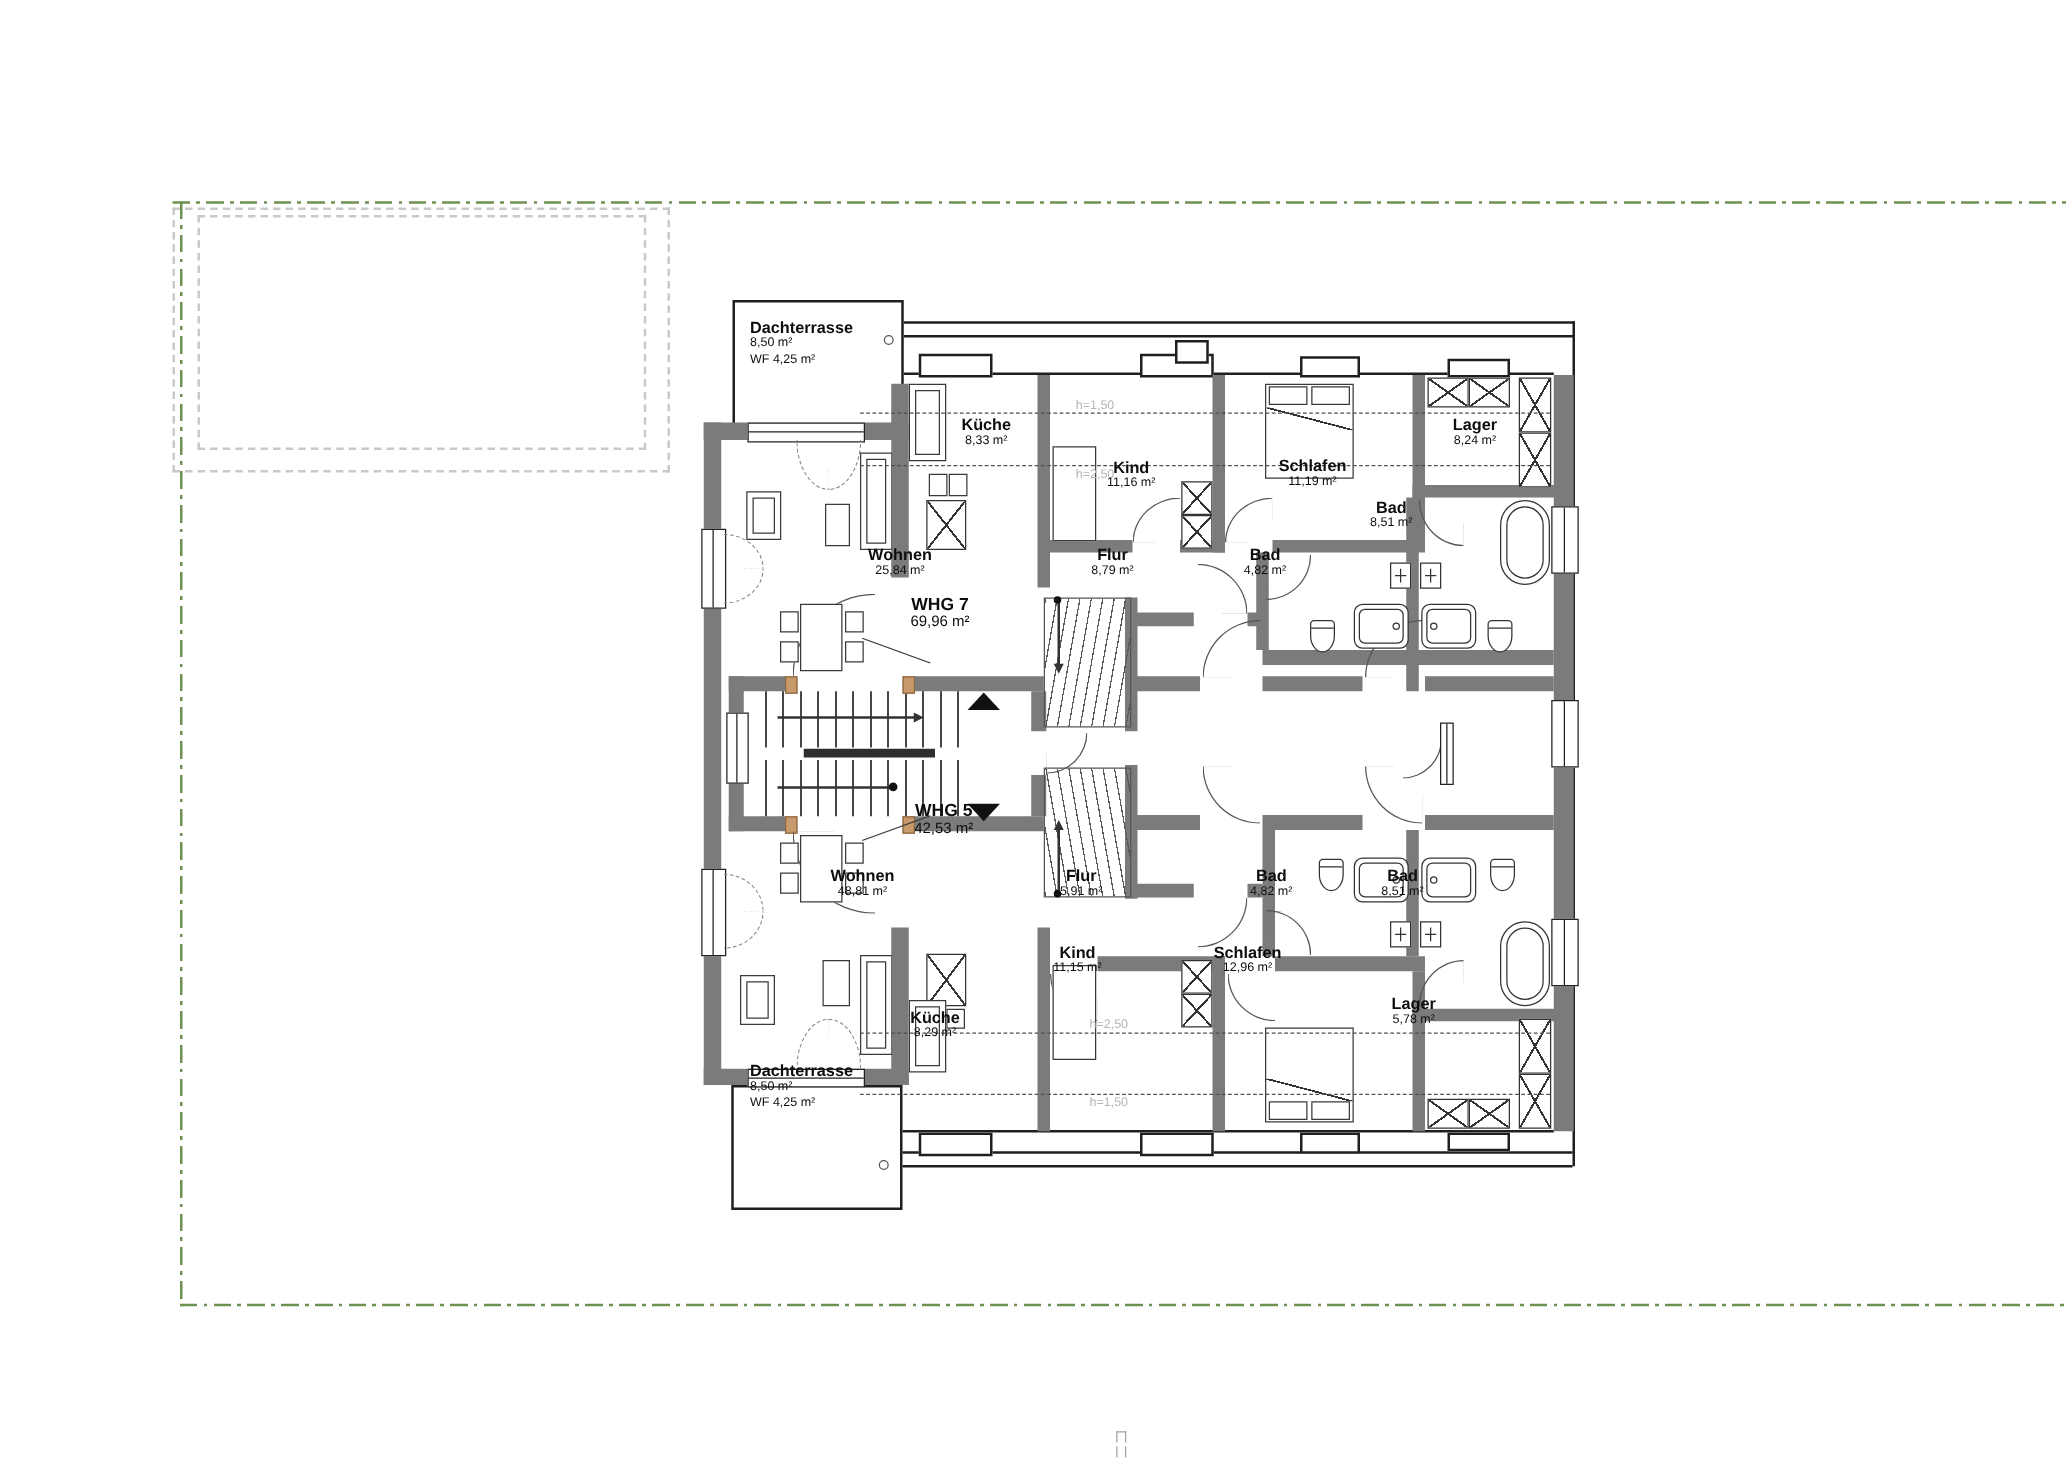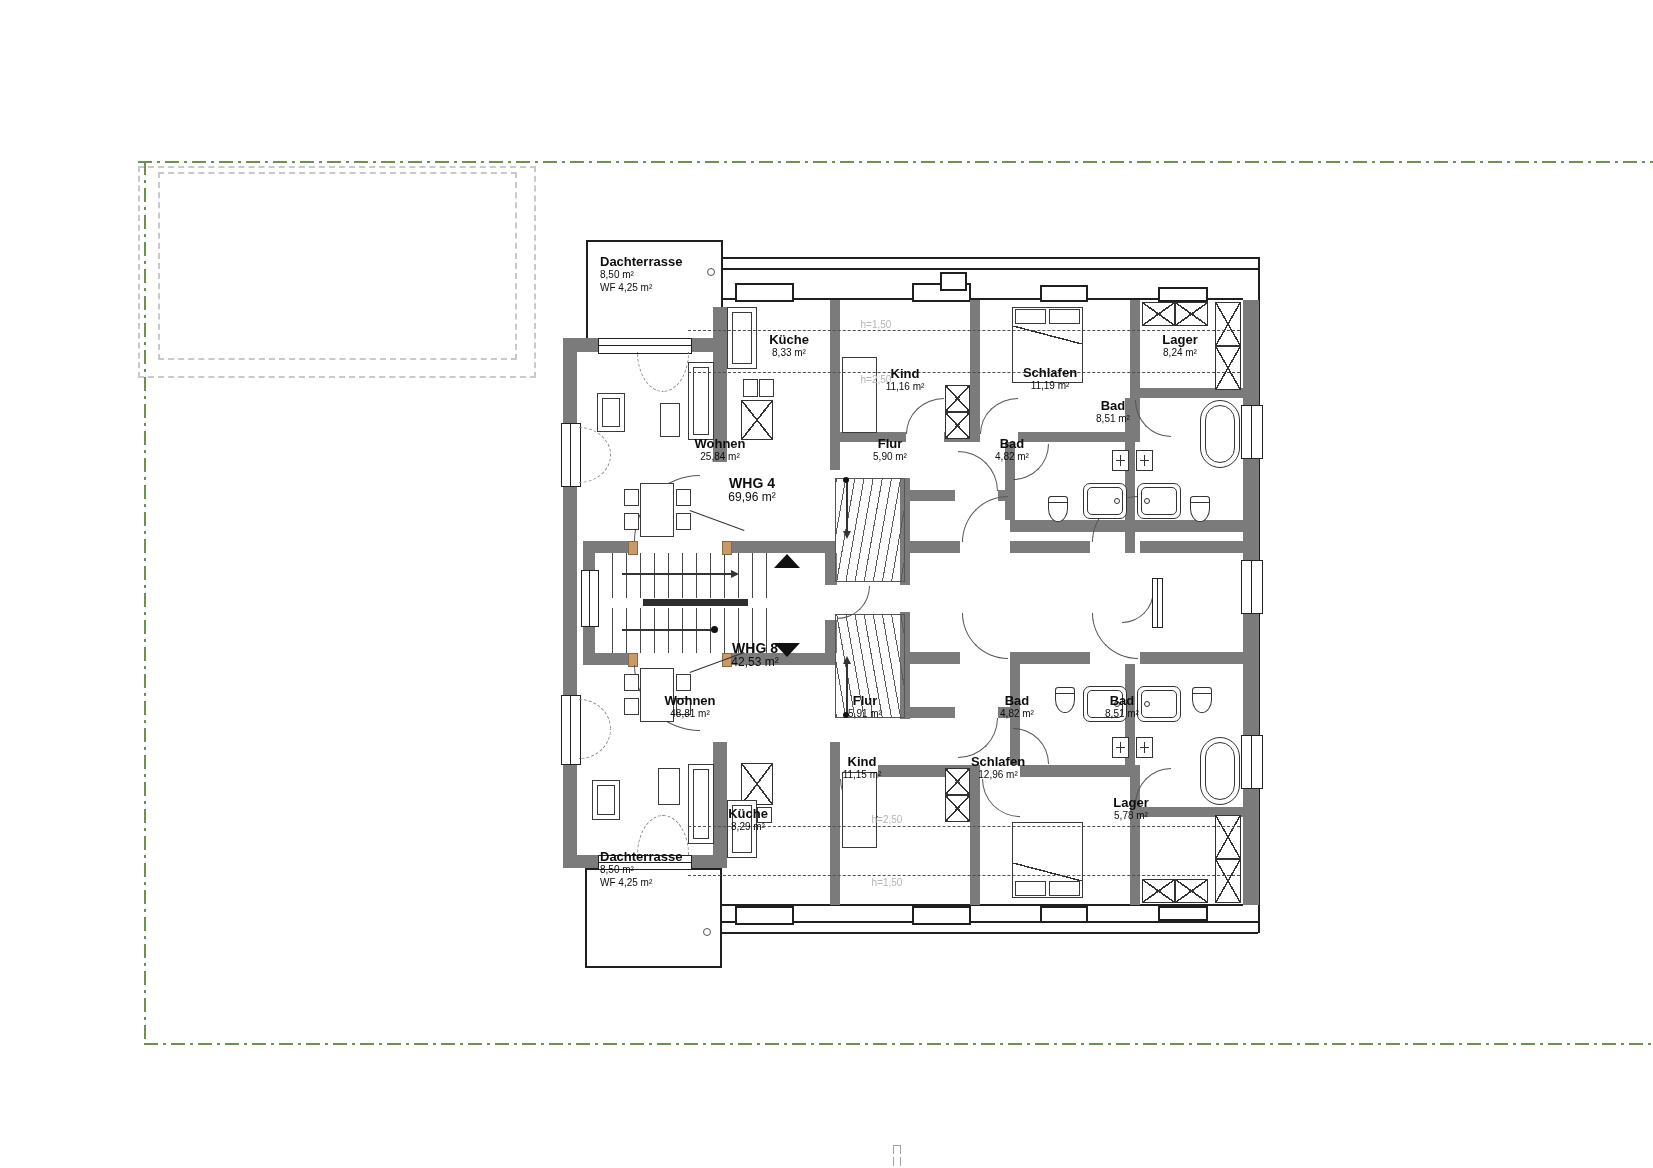--- a/index.html
+++ b/index.html
@@ -369,37 +369,37 @@
   <div class="rlabel" style="left:1180px;top:333px;">
     <div class="rname">Lager</div>
     <div class="rarea">8,24 m²</div>
   </div>
   <div class="rlabel" style="left:720px;top:437px;">
     <div class="rname">Wohnen</div>
     <div class="rarea">25,84 m²</div>
   </div>
   <div class="rlabel" style="left:890px;top:437px;">
     <div class="rname">Flur</div>
-    <div class="rarea">5,90 m²</div>
+    <div class="rarea">8,79 m²</div>
   </div>
   <div class="rlabel" style="left:1012px;top:437px;">
     <div class="rname">Bad</div>
     <div class="rarea">4,82 m²</div>
   </div>
   <div class="rlabel" style="left:1113px;top:399px;">
     <div class="rname">Bad</div>
     <div class="rarea">8,51 m²</div>
   </div>
   <div class="whglab" style="left:752px;top:476px;">
-    <div class="rname">WHG 4</div>
+    <div class="rname">WHG 7</div>
     <div class="rarea">69,96 m²</div>
   </div>
 
   <div class="whglab" style="left:755px;top:641px;">
-    <div class="rname">WHG 8</div>
+    <div class="rname">WHG 5</div>
     <div class="rarea">42,53 m²</div>
   </div>
   <div class="rlabel" style="left:690px;top:694px;">
     <div class="rname">Wohnen</div>
     <div class="rarea">48,81 m²</div>
   </div>
   <div class="rlabel" style="left:865px;top:694px;">
     <div class="rname">Flur</div>
     <div class="rarea">5,91 m²</div>
   </div>

